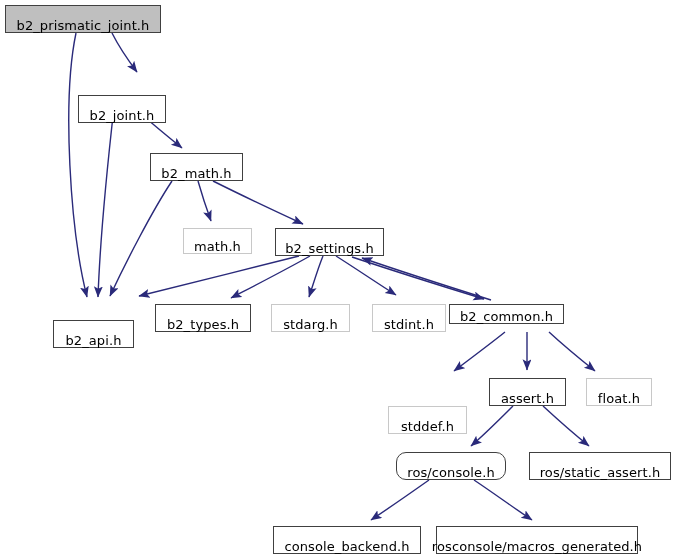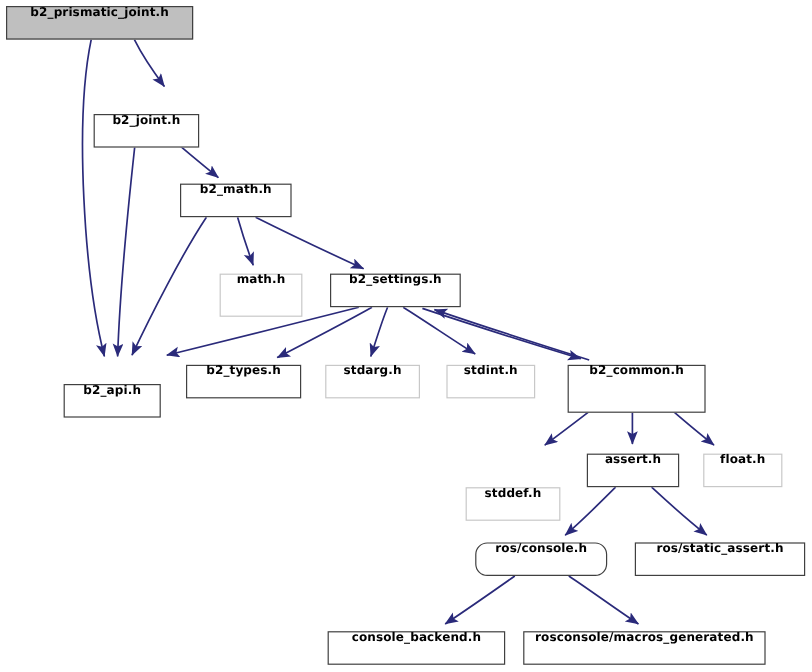--- a/index.html
+++ b/index.html
@@ -21,30 +21,29 @@
   }
   #graph-svg {
     position: absolute;
     left: 0;
     top: 0;
   }
   .node-box {
     position: absolute;
     box-sizing: border-box;
     display: flex;
-    align-items: flex-start;
+    align-items: flex-end;
     justify-content: center;
     background: #ffffff;
     border: 1px solid #404040;
-    font-size: 10px;
+    font-size: 13px;
     line-height: 1;
     color: #000000;
     white-space: nowrap;
     letter-spacing: 0.1px;
-    font-weight: bold;
   }
   .node-box.root {
     background: #bfbfbf;
     border: 1px solid #404040;
   }
   .node-box.sys {
     border: 1px solid #c8c8c8;
     background: #ffffff;
   }
   .node-label {
@@ -87,39 +86,39 @@
   <div id="node-layer">
       <div class="node-box root" style="left: 5px; top: 5px; width: 156px; height: 28px;">
         <span class="node-label">b2_prismatic_joint.h</span>
       </div>
       <div class="node-box" style="left: 78px; top: 79px; width: 88px; height: 28px; margin-top: 16px;">
         <span class="node-label">b2_joint.h</span>
       </div>
       <div class="node-box" style="left: 150px; top: 153px; width: 93px; height: 28px;">
         <span class="node-label">b2_math.h</span>
       </div>
-      <div class="node-box sys" style="left: 183px; top: 228px; width: 69px; height: 36px;">
+      <div class="node-box sys" style="left: 183px; top: 228px; width: 69px; height: 26px;">
         <span class="node-label">math.h</span>
       </div>
       <div class="node-box" style="left: 275px; top: 228px; width: 109px; height: 28px;">
         <span class="node-label">b2_settings.h</span>
       </div>
       <div class="node-box" style="left: 53px; top: 320px; width: 81px; height: 28px;">
         <span class="node-label">b2_api.h</span>
       </div>
       <div class="node-box" style="left: 155px; top: 304px; width: 96px; height: 28px;">
         <span class="node-label">b2_types.h</span>
       </div>
       <div class="node-box sys" style="left: 271px; top: 304px; width: 79px; height: 28px;">
         <span class="node-label">stdarg.h</span>
       </div>
       <div class="node-box sys" style="left: 372px; top: 304px; width: 74px; height: 28px;">
         <span class="node-label">stdint.h</span>
       </div>
-      <div class="node-box" style="left: 473px; top: 304px; width: 115px; height: 40px;">
+      <div class="node-box" style="left: 449px; top: 304px; width: 115px; height: 20px;">
         <span class="node-label">b2_common.h</span>
       </div>
       <div class="node-box sys" style="left: 388px; top: 378px; width: 79px; height: 28px; margin-top: 28px;">
         <span class="node-label">stddef.h</span>
       </div>
       <div class="node-box" style="left: 489px; top: 378px; width: 77px; height: 28px;">
         <span class="node-label">assert.h</span>
       </div>
       <div class="node-box sys" style="left: 586px; top: 378px; width: 66px; height: 28px;">
         <span class="node-label">float.h</span>

